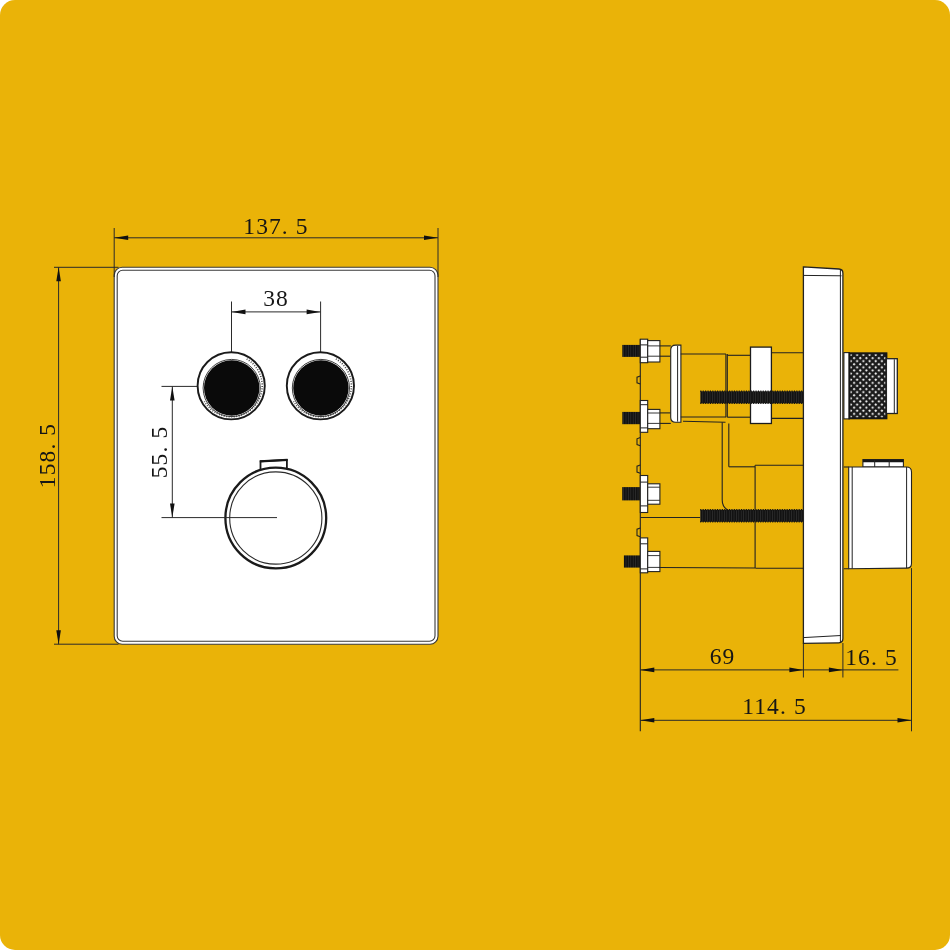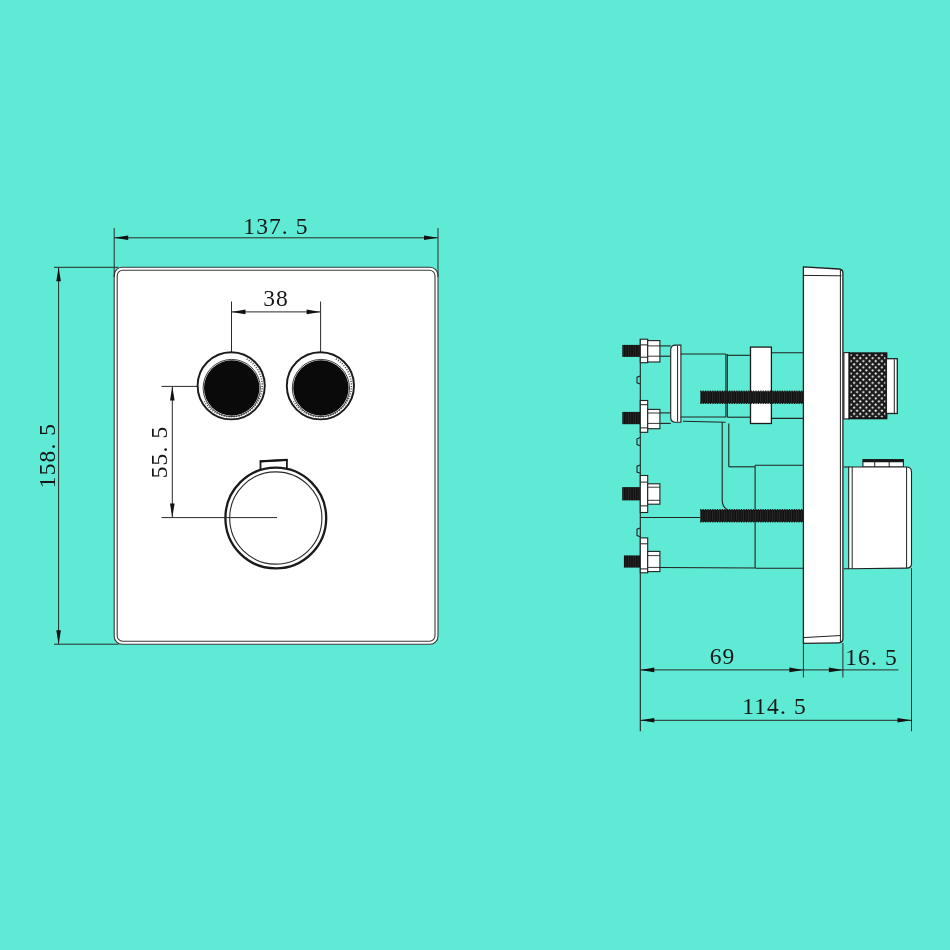--- a/index.html
+++ b/index.html
@@ -1,16 +1,16 @@
 <!DOCTYPE html>
 <html><head>
 <meta charset="utf-8">
 <style>
   html,body{margin:0;padding:0;background:#ffffff;}
-  .page{width:950px;height:950px;position:relative;background:#5eead4;overflow:hidden;}
+  .page{width:950px;height:950px;position:relative;background:#eab308;overflow:hidden;border-radius:15px;}
   text{font-family:"Liberation Serif", serif; fill:#161616;}
 </style>
 </head>
 <body>
 <div class="page">
 <svg width="950" height="950" viewBox="0 0 950 950">
 <defs>
   <pattern id="knurl" width="6.2" height="6.2" patternUnits="userSpaceOnUse">
     <rect width="6.2" height="6.2" fill="#1b1b1b"></rect>
     <path d="M1.55 0.15 L2.95 1.55 L1.55 2.95 L0.15 1.55 Z" fill="#f4f4f4"></path>

